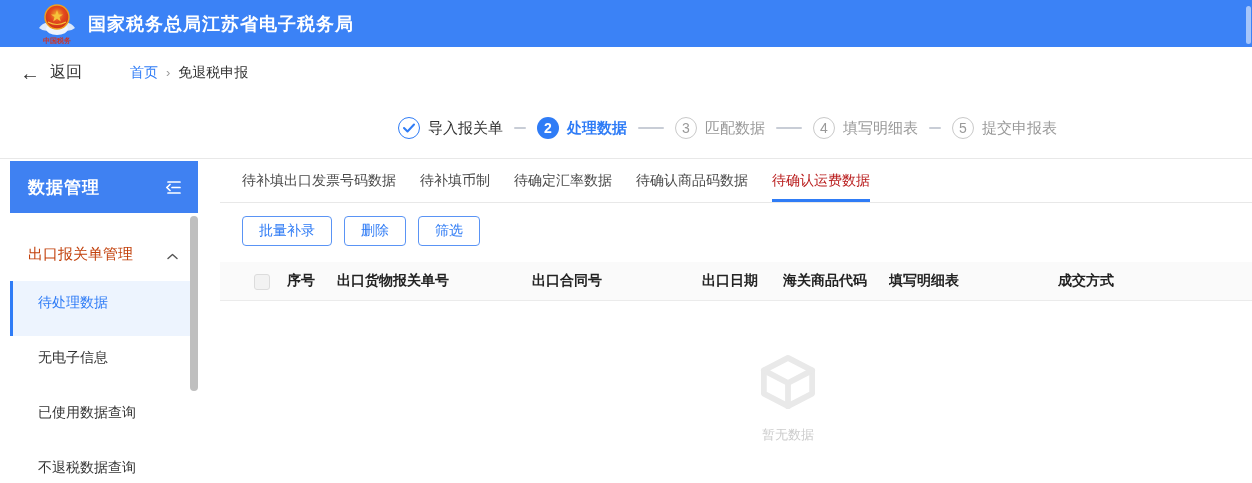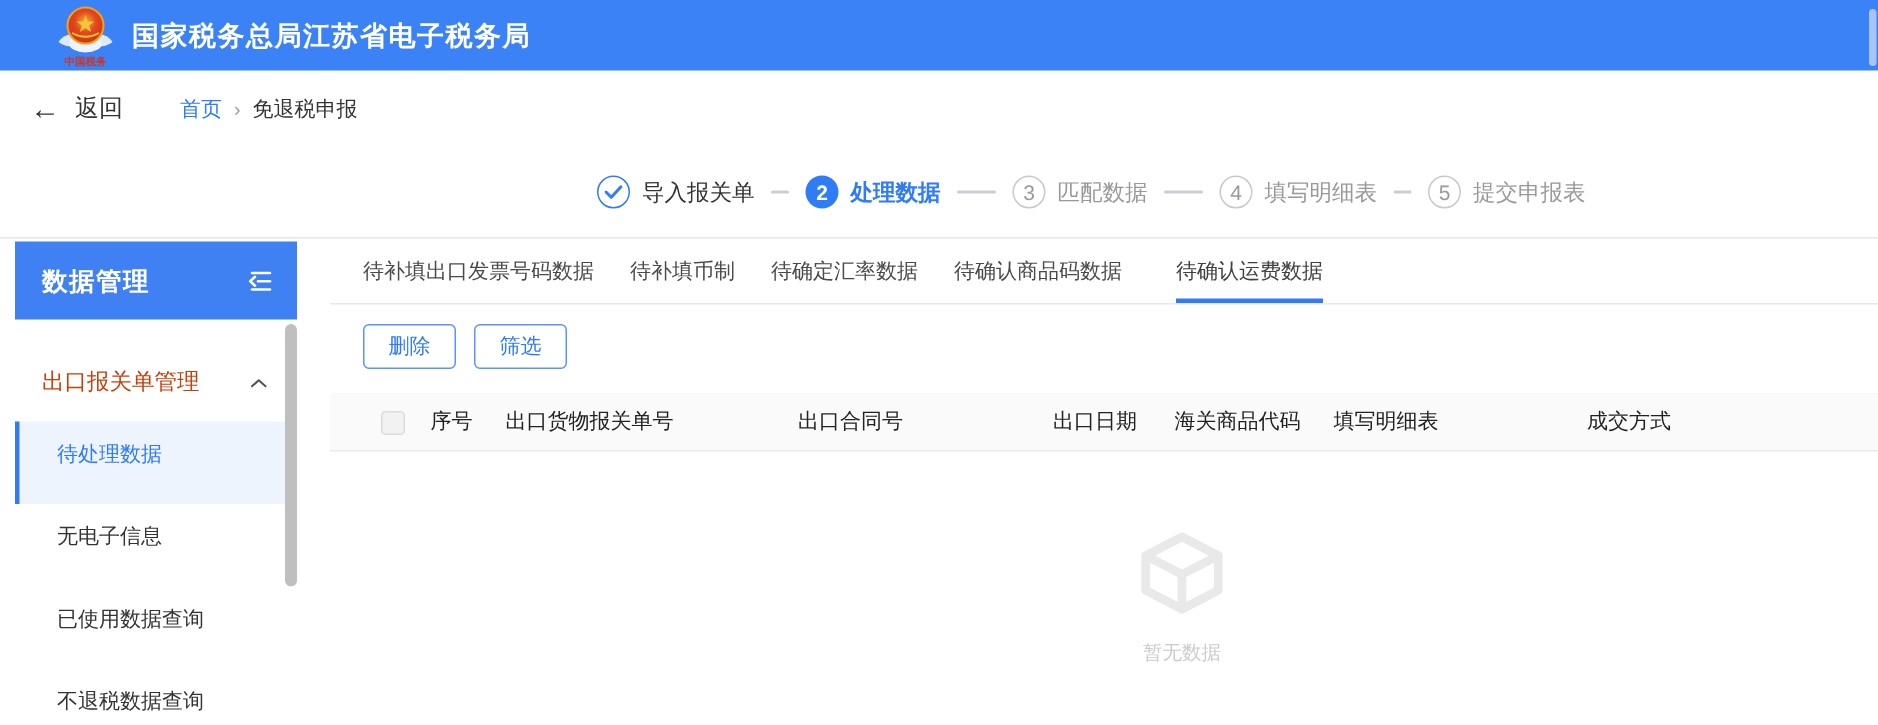--- a/index.html
+++ b/index.html
@@ -11,21 +11,21 @@
   .topbar { height:47px; background:#3b82f6; display:flex; align-items:center; padding-left:36px; position:relative; }
   .logo { width:42px; height:43px; margin-right:10px; flex:0 0 auto; }
   .topbar-title { color:#fff; font-size:18px; font-weight:bold; letter-spacing:1px; }
   .page-scrollbar { position:absolute; right:1px; top:6px; width:5px; height:38px;
                     background:rgba(255,255,255,.55); border-radius:3px; }
 
   
   .nav-row { height:51px; display:flex; align-items:center; padding-left:20px; }
   .back-arrow { font-size:20px; color:#333; cursor:pointer; line-height:1; }
   .back-label { font-size:16px; color:#333; margin-left:10px; cursor:pointer; }
-  .breadcrumb { display:flex; align-items:center; margin-left:38px; font-size:14px; }
+  .breadcrumb { display:flex; align-items:center; margin-left:48px; font-size:14px; }
   .crumb-link { color:#2f7cf6; cursor:pointer; }
   .crumb-sep { color:#999; margin:0 8px; font-size:13px; }
   .crumb-current { color:#333; }
 
   
   .steps-row { height:60px; display:flex; align-items:center; padding-left:398px; }
   .step { display:flex; align-items:center; }
   .step-circle { width:22px; height:22px; border-radius:50%; display:flex; align-items:center;
                  justify-content:center; font-size:14px; flex:0 0 auto; }
   .step.finished .step-circle { border:1.5px solid #2f7cf6; color:#2f7cf6; background:#fff; }
@@ -53,28 +53,28 @@
   .menu-item { height:55px; padding:13px 0 0 28px; font-size:14px; color:#333; cursor:pointer; }
   .menu-item.active { background:#edf4fe; border-left:3px solid #2f7cf6; color:#2f7cf6; padding-left:25px; }
   .sidebar-scrollbar { position:absolute; right:0; top:55px; width:8px; height:175px;
                        background:#bfbfbf; border-radius:4px; }
 
   
   .content { flex:1; padding-left:22px; position:relative; min-width:0; }
   .tabs { height:44px; border-bottom:1px solid #e8e8e8; display:flex; align-items:stretch; padding-left:22px; }
   .tab { font-size:14px; color:#4a4a4a; display:flex; align-items:center; margin-right:24px;
          cursor:pointer; white-space:nowrap; }
-  .tab.active { color:#404040; box-shadow:inset 0 -3px 0 #2f7cf6;margin-left:12px; }
+  .tab.active { color:#b91c1c; box-shadow:inset 0 -3px 0 #2f7cf6; }
 
   .toolbar { margin:13px 0 0 22px; display:flex; gap:12px; }
   .btn { height:30px; padding:0 16px; background:#fff; border:1px solid #5a94f5; color:#2e7bf5;
          border-radius:4px; font-size:14px; font-family:inherit; cursor:pointer; }
 
   .table-head { margin-top:16px; height:39px; background:#fafafa; border-bottom:1px solid #ebebeb;
-                display:flex; align-items:center; font-size:14px; font-weight:normal; color:#222; }
+                display:flex; align-items:center; font-size:14px; font-weight:bold; color:#222; }
   .cell { flex:0 0 auto; white-space:nowrap; overflow:hidden; }
   .cell-cb { width:67px; padding-left:34px; }
   .cell-c0 { width:50px; }
   .cell-c1 { width:195px; }
   .cell-c2 { width:170px; }
   .cell-c3 { width:81px; }
   .cell-c4 { width:106px; }
   .cell-c5 { width:169px; }
   .cell-c6 { flex:1 1 auto; }
   .checkbox { display:inline-block; width:16px; height:16px; background:#f2f2f2;
@@ -181,20 +181,21 @@
   <div class="content">
     <div class="tabs">
       <div class="tab">待补填出口发票号码数据</div>
       <div class="tab">待补填币制</div>
       <div class="tab">待确定汇率数据</div>
       <div class="tab">待确认商品码数据</div>
       <div class="tab active">待确认运费数据</div>
     </div>
 
     <div class="toolbar">
+      <button class="btn">批量补录</button>
       <button class="btn">删除</button>
       <button class="btn">筛选</button>
     </div>
 
     <div class="table-head">
       <div class="cell cell-cb">
         <span class="checkbox"></span>
       </div>
       <div class="cell cell-c0">序号</div>
       <div class="cell cell-c1">出口货物报关单号</div>

